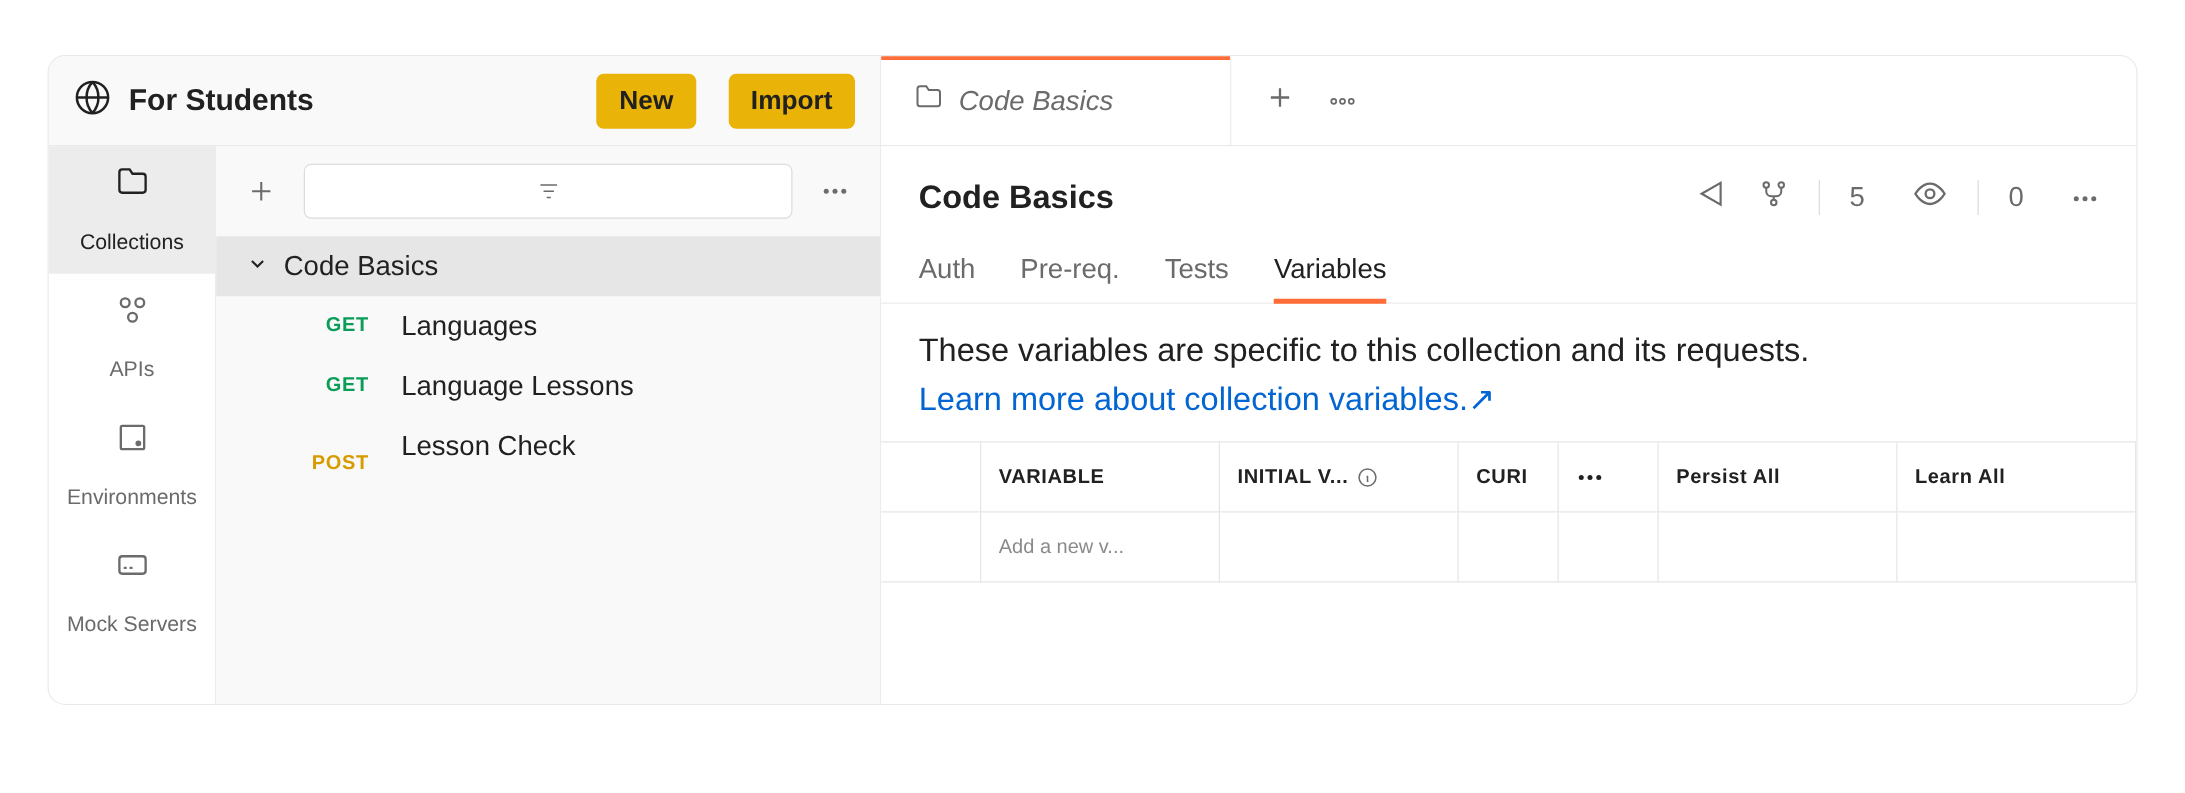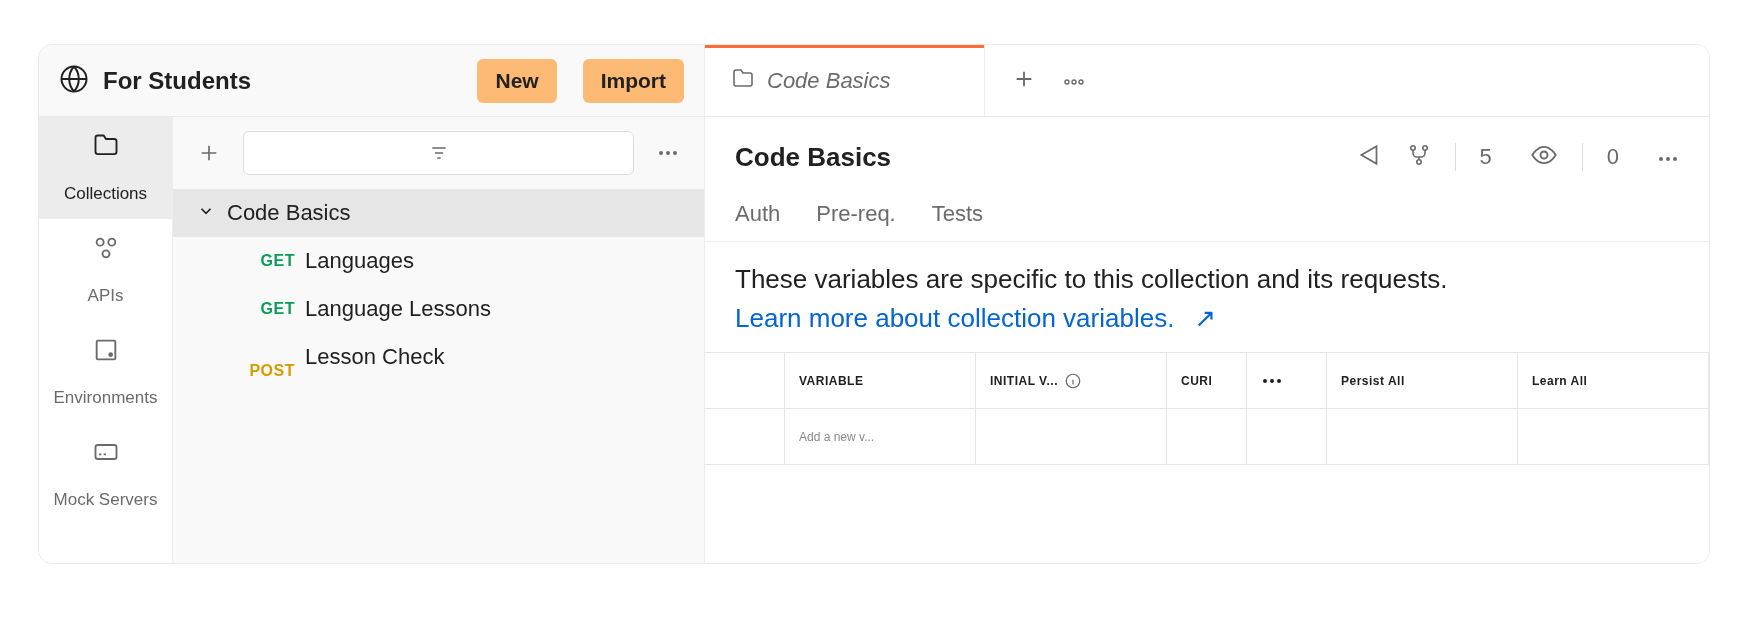--- a/index.html
+++ b/index.html
@@ -4,21 +4,21 @@
 <style>
   * { box-sizing: border-box; margin: 0; padding: 0; }
   html, body { width: 1748px; height: 634px; font-family: -apple-system, BlinkMacSystemFont, "Segoe UI", Arial, sans-serif; background: #fff; color: #212121; }
   .app { width: 1748px; height: 634px; padding: 44px 38px 70px 38px; }
   .window { width: 100%; height: 100%; border: 1px solid #e9e9e9; border-radius: 14px; overflow: hidden; background: #fff; display: flex; flex-direction: column; position: relative; }
 
   .topbar { display: flex; align-items: stretch; border-bottom: 1px solid #e9e9e9; height: 72px; }
   .workspace-area { display: flex; align-items: center; gap: 14px; padding: 0 20px; flex: 0 0 666px; background: #f9f9f9; border-right: 1px solid #ececec; }
   .workspace-name { font-size: 24px; font-weight: 700; }
   .spacer { flex: 1; }
-  .btn { background: #fdba74; border: none; border-radius: 6px; font-size: 21px; font-weight: 600; padding: 10px 18px; cursor: pointer; color: #212121; }
+  .btn { background: #eab308; border: none; border-radius: 6px; font-size: 21px; font-weight: 600; padding: 10px 18px; cursor: pointer; color: #212121; }
   .btn + .btn { margin-left: 12px; }
 
   .tabstrip { display: flex; align-items: center; flex: 1; background: #fff; position: relative; }
   .tab { display: flex; align-items: center; gap: 12px; padding: 0 26px; height: 100%; border-right: 1px solid #ececec; position: relative; }
   .tab.active::before { content: ""; position: absolute; top: -1px; left: 0; right: 0; height: 4px; background: #ff6c37; }
   .tab-label { font-size: 22px; font-style: italic; color: #6b6b6b; }
   .tab-icons { display: flex; align-items: center; gap: 28px; padding: 0 28px; }
 
   .body { display: flex; flex: 1; min-height: 0; }
 
@@ -26,44 +26,44 @@
   .navitem { display: flex; flex-direction: column; align-items: center; justify-content: center; gap: 24px; height: 102px; cursor: pointer; font-size: 17px; color: #6b6b6b; }
   .navitem.active { background: #ececec; color: #212121; }
   .navicon svg { display: block; }
 
   .collections-pane { width: 532px; background: #f9f9f9; border-right: 1px solid #ececec; display: flex; flex-direction: column; }
   .coll-toolbar { display: flex; align-items: center; gap: 14px; padding: 14px 16px; }
   .icon-btn { width: 40px; height: 40px; display: flex; align-items: center; justify-content: center; border: none; background: transparent; cursor: pointer; border-radius: 6px; color: #6b6b6b; }
   .filter-input { flex: 1; height: 44px; border: 1px solid #dcdcdc; border-radius: 6px; background: #fff; display: flex; align-items: center; justify-content: center; }
   .tree-row { display: flex; align-items: center; gap: 12px; height: 48px; padding: 0 24px; font-size: 22px; cursor: pointer; }
   .tree-row.selected { background: #e6e6e6; }
-  .tree-row.request { padding-left: 70px; gap: 10px; }
+  .tree-row.request { padding-left: 70px; gap: 26px; }
   .method { font-size: 16px; font-weight: 700; letter-spacing: 0.5px; width: 52px; text-align: right; }
   .GET { color: #0a9d58; }
   .POST { color: #d79b00; margin-top: 28px; }
   .req-name { color: #212121; }
 
   .main { flex: 1; display: flex; flex-direction: column; background: #fff; }
   .main-header { display: flex; align-items: center; padding: 24px 30px 18px 30px; gap: 24px; }
   .collection-title { font-size: 26px; font-weight: 700; flex: 1; }
   .stat-sep { width: 1px; height: 28px; background: #dcdcdc; }
   .stat-num { font-size: 22px; color: #6b6b6b; }
   .action-icon { color: #6b6b6b; cursor: pointer; }
 
   .subtabs { display: flex; gap: 36px; padding: 0 30px; border-bottom: 1px solid #ececec; }
   .subtab { padding: 10px 0 14px 0; font-size: 22px; color: #6b6b6b; cursor: pointer; position: relative; }
   .subtab.active { color: #212121; font-weight: 500; }
   .subtab.active::after { content: ""; position: absolute; left: 0; right: 0; bottom: -1px; height: 4px; background: #ff6c37; }
 
   .desc-area { padding: 22px 30px 18px 30px; font-size: 26px; color: #212121; }
-  .link { color: #0265d2; margin-top: 8px; display: inline-flex; align-items: center; gap: 20px; cursor: pointer; }
+  .link { color: #0265d2; margin-top: 8px; display: inline-flex; align-items: center; gap: 0; cursor: pointer; }
 
   .var-table { border-top: 1px solid #e6e6e6; }
   .var-header, .var-row { display: grid; grid-template-columns: 80px 1fr 1fr 80px 80px 1fr 1fr; align-items: center; height: 56px; }
-  .var-header > div, .var-row > div { border-right: 1px solid #e6e6e6; border-bottom: 1px solid #e6e6e6; height: 100%; display: flex; align-items: center; padding: 0 14px; font-size: 12px; }
+  .var-header > div, .var-row > div { border-right: 1px solid #e6e6e6; border-bottom: 1px solid #e6e6e6; height: 100%; display: flex; align-items: center; padding: 0 14px; font-size: 16px; }
   .var-header > div { font-weight: 700; color: #212121; letter-spacing: 0.5px; }
   .var-header .info svg { margin-left: 6px; }
   .var-header .trunc { white-space: nowrap; overflow: hidden; text-overflow: clip; }
   .var-row .placeholder { color: #8a8a8a; }
   .persist-col, .reset-col { font-size: 22px; color: #212121; font-weight: 600; justify-content: flex-start; }
 </style>
 </head>
 <body>
 
 <div class="app">
@@ -223,20 +223,21 @@
                 <circle cx="11" cy="3" r="2" fill="#6b6b6b"></circle>
                 <circle cx="18" cy="3" r="2" fill="#6b6b6b"></circle>
               </svg>
           </span>
         </div>
 
         <div class="subtabs">
           <div class="subtab">Auth</div>
           <div class="subtab">Pre-req.</div>
           <div class="subtab">Tests</div>
+          <div class="subtab active">Variables</div>
         </div>
 
         <div class="desc-area">
           <div>These variables are specific to this collection and its requests.</div>
           <div class="link">
             <span>Learn more about collection variables.</span>
             <span>↗</span>
           </div>
         </div>
 

